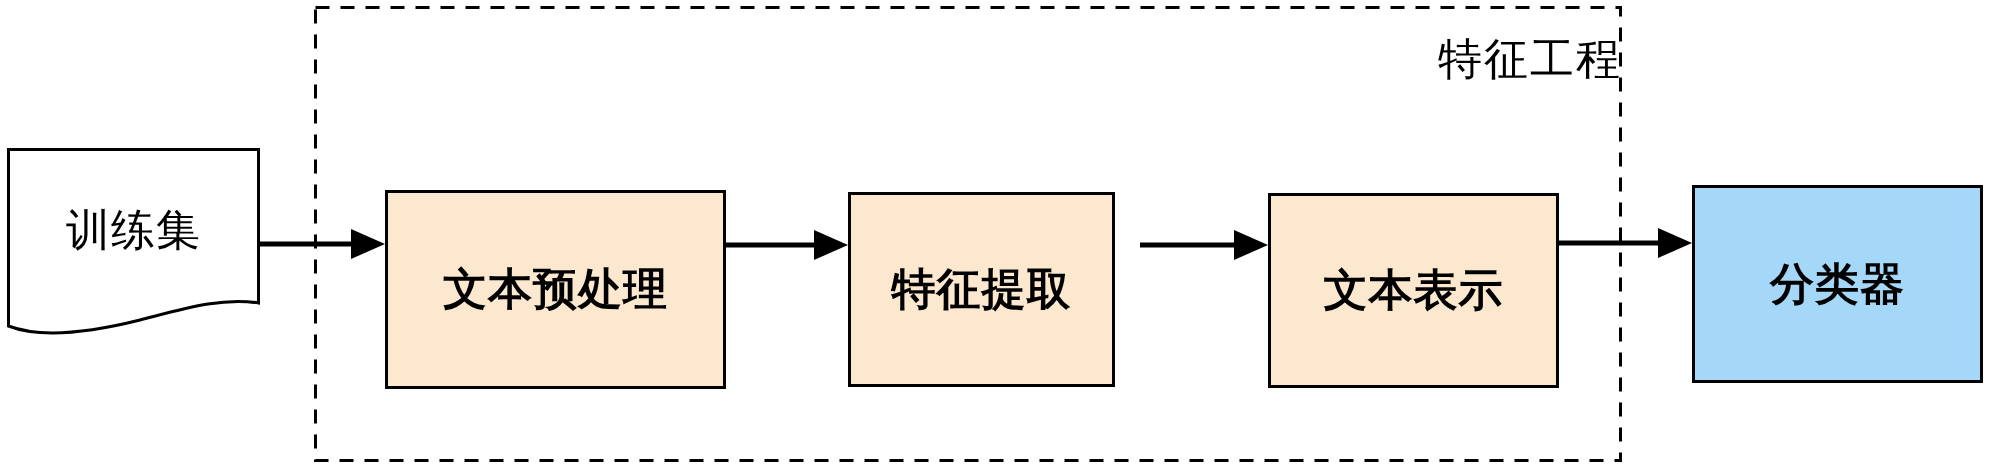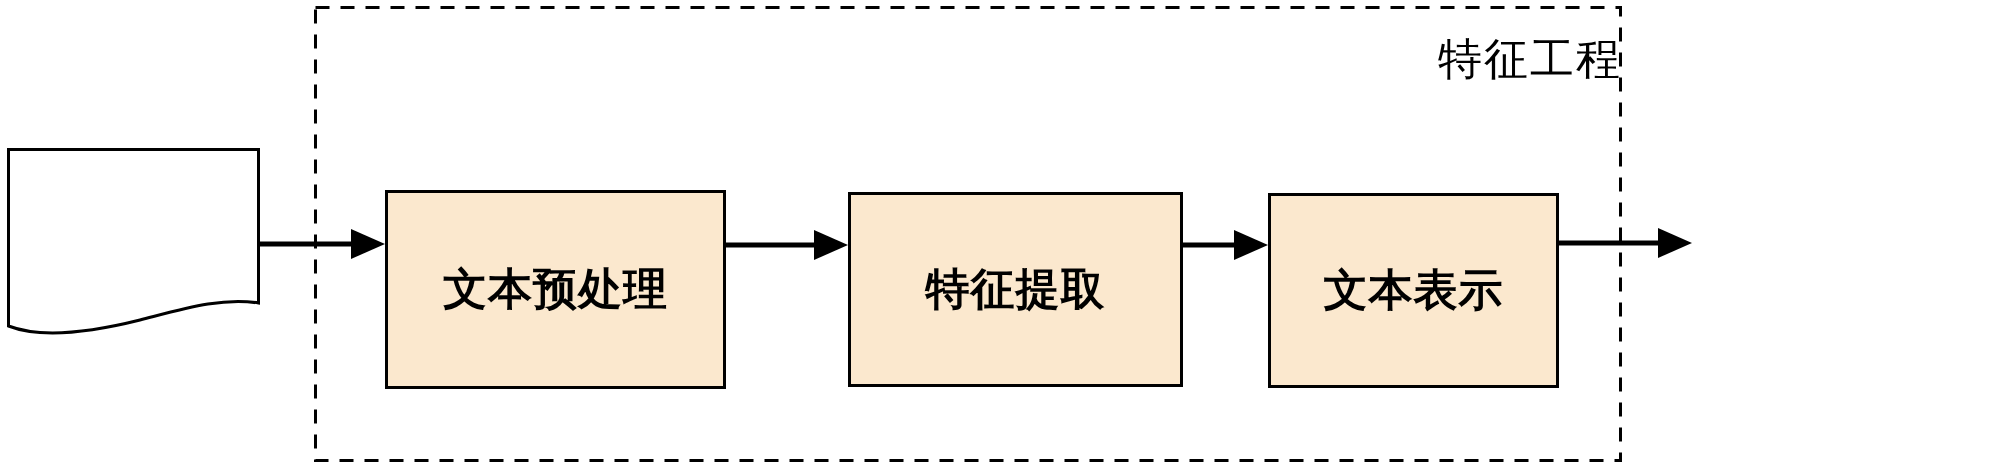--- a/index.html
+++ b/index.html
@@ -31,21 +31,21 @@
     justify-content: center;
     font-size: 44px;
     font-weight: bold;
     color: #000000;
     white-space: nowrap;
     letter-spacing: 1px;
     margin-top: 44px;
   }
   .step-node { background: #FBE8CE; }
   #node-step-1 { left: 385px;  top: 146px; width: 341px; height: 199px; }
-  #node-step-2 { left: 848px;  top: 148px; width: 335px; height: 195px; }
+  #node-step-2 { left: 848px;  top: 148px; width: 267px; height: 195px; }
   #node-step-3 { left: 1268px; top: 149px; width: 291px; height: 195px; }
   #node-classifier {
     left: 1692px; top: 141px; width: 291px; height: 198px;
     background: #A5D8F8;
   }
   .group-title {
     position: absolute;
     left: 314px;
     top: 30px;
     width: 1308px;
@@ -95,29 +95,33 @@
       <line x1="1140" y1="245" x2="1237" y2="245" stroke="#000000" stroke-width="5"></line>
       <polygon points="1234,230 1268,245 1234,260" fill="#000000"></polygon>
     </g>
 
     <g>
       <line x1="1556" y1="243" x2="1661" y2="243" stroke="#000000" stroke-width="5"></line>
       <polygon points="1658,228 1692,243 1658,258" fill="#000000"></polygon>
     </g>
   </svg>
 
+  <div class="input-label">训练集</div>
 
   <div class="group-title">特征工程</div>
 
   <div class="node step-node" id="node-step-1">
     <span>文本预处理</span>
   </div>
 
   <div class="node step-node" id="node-step-2">
     <span>特征提取</span>
   </div>
 
   <div class="node step-node" id="node-step-3">
     <span>文本表示</span>
   </div>
 
+  <div class="node" id="node-classifier">
+    <span>分类器</span>
+  </div>
 
 </div>
 
 </body></html>

